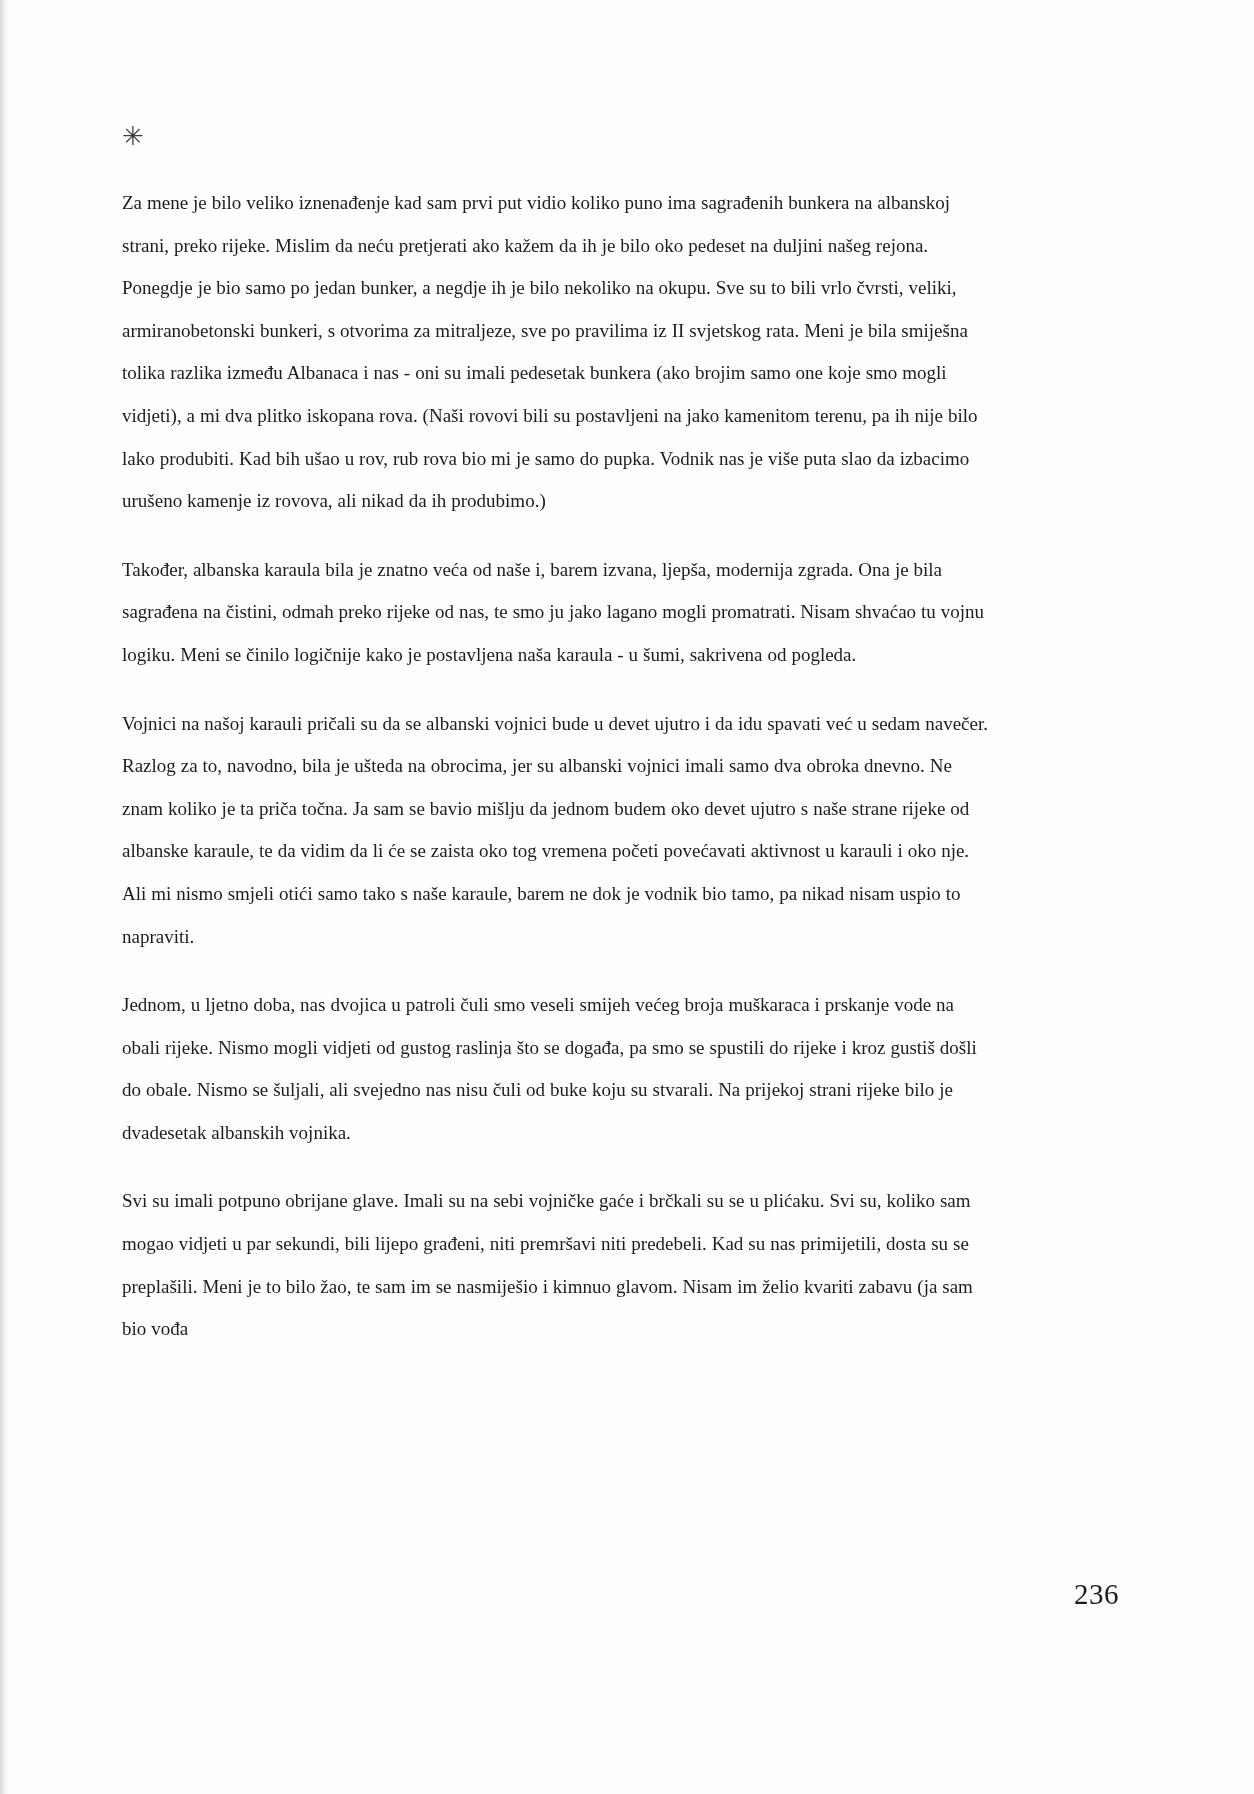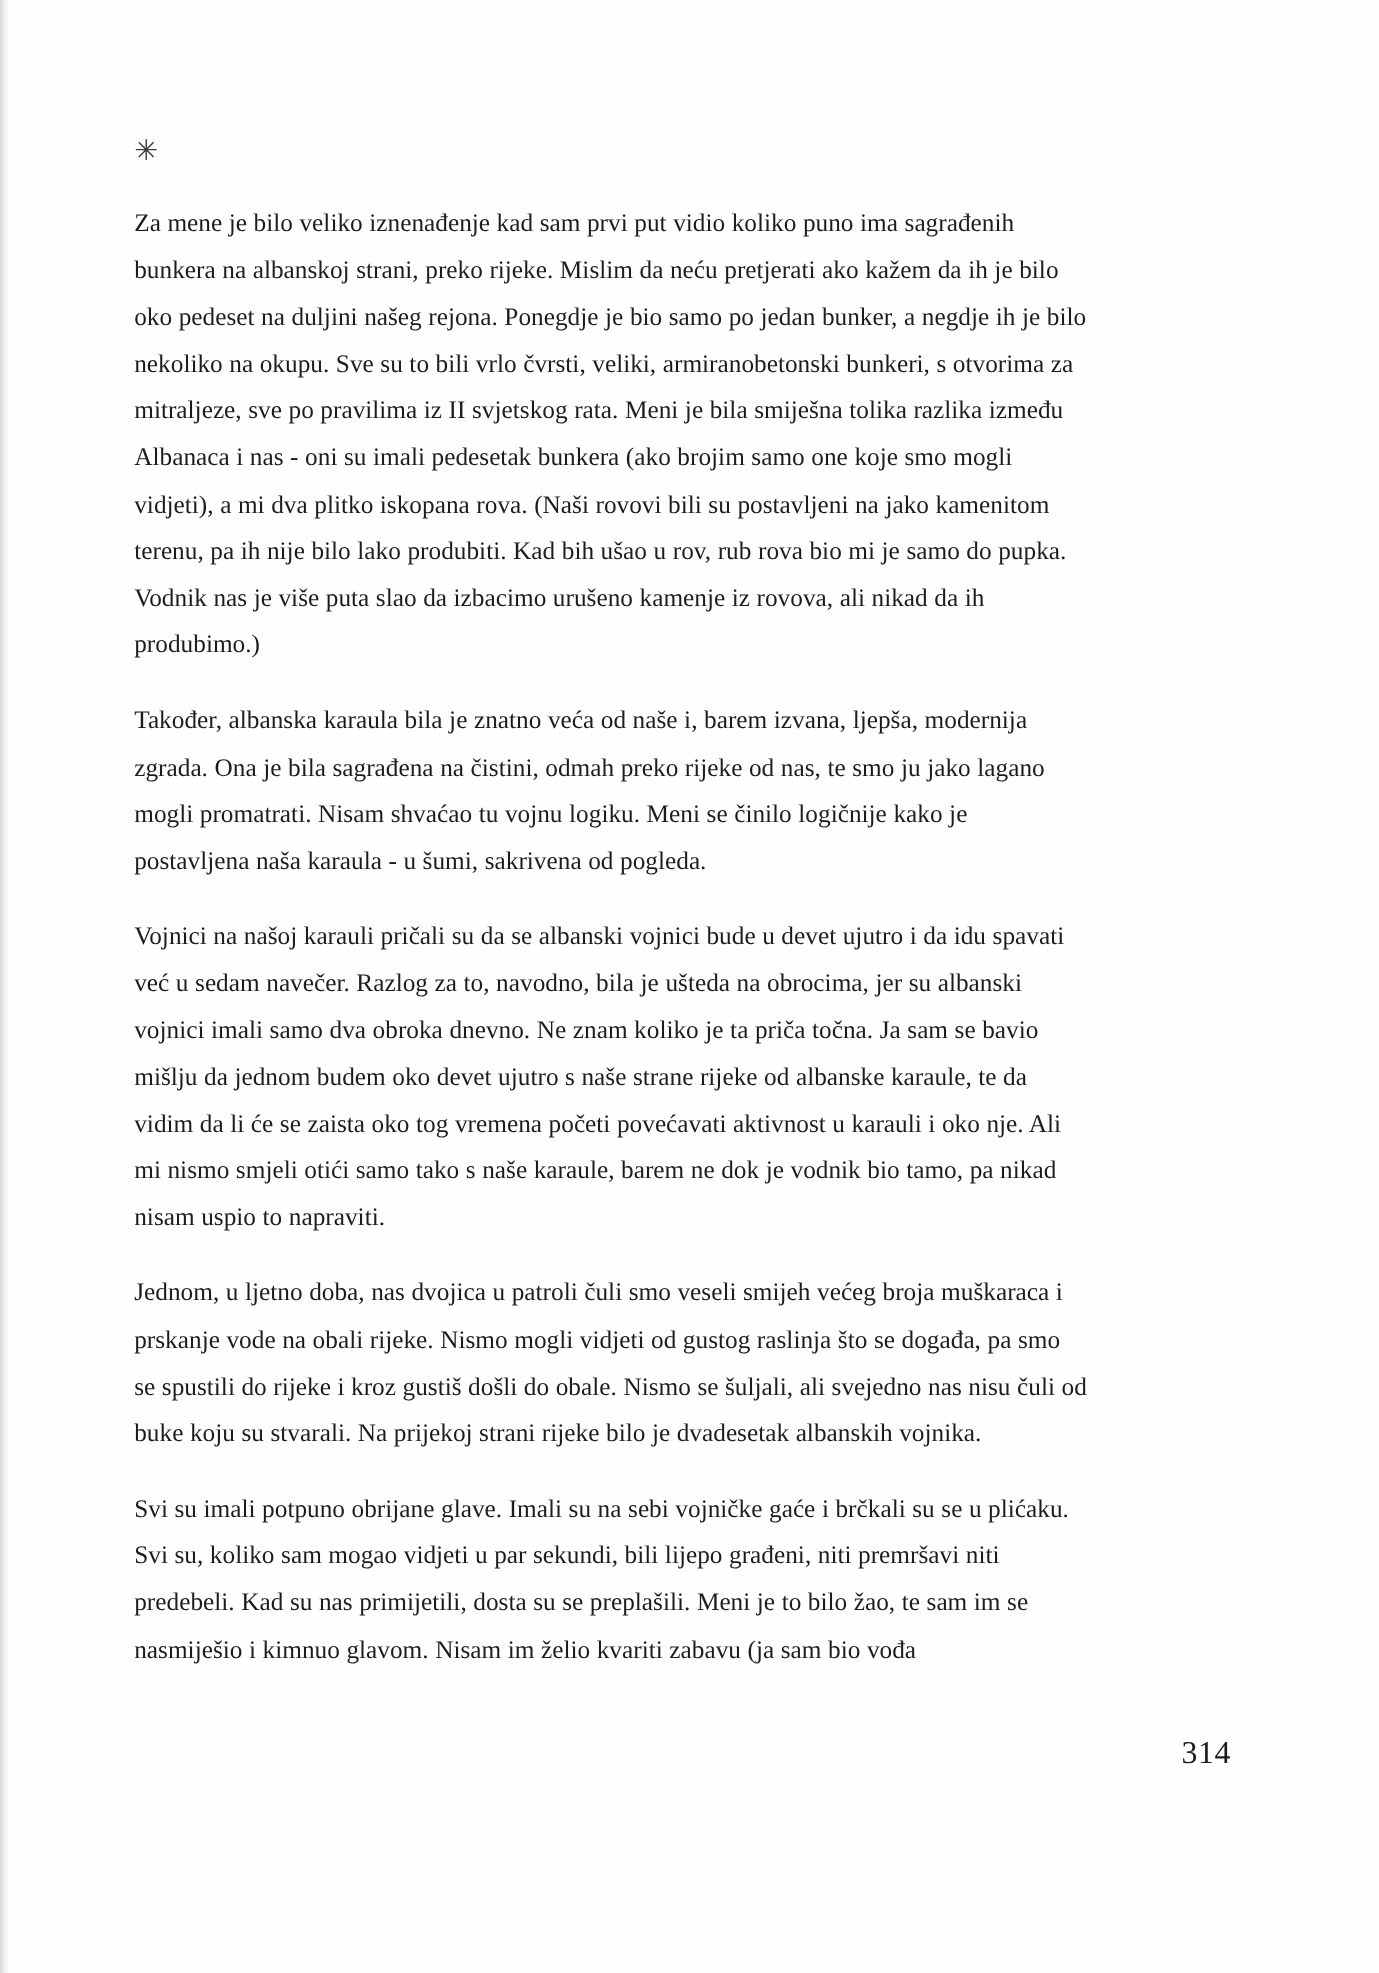--- a/index.html
+++ b/index.html
@@ -53,21 +53,21 @@
 
   .body-text {
     position: absolute;
     left: 122px;
     top: 182px;
     width: 866px;
   }
 
   p.para {
     margin: 0 0 26px 0;
-    font-size: 23px;
+    font-size: 19px;
     line-height: 42.6px;
     text-align: left;
     letter-spacing: 0.0px;
     word-spacing: 0.2px;
     color: #1c1c1c;
     font-weight: 400;
     -webkit-font-smoothing: antialiased;
   }
   p.para:last-child {
     margin-bottom: 0;
@@ -94,16 +94,16 @@
     <div class="ornament">✳</div>
 
     <div class="body-text">
       <p class="para">Za mene je bilo veliko iznenađenje kad sam prvi put vidio koliko puno ima sagrađenih bunkera na albanskoj strani, preko rijeke. Mislim da neću pretjerati ako kažem da ih je bilo oko pedeset na duljini našeg rejona. Ponegdje je bio samo po jedan bunker, a negdje ih je bilo nekoliko na okupu. Sve su to bili vrlo čvrsti, veliki, armiranobetonski bunkeri, s otvorima za mitraljeze, sve po pravilima iz II svjetskog rata. Meni je bila smiješna tolika razlika između Albanaca i nas - oni su imali pedesetak bunkera (ako brojim samo one koje smo mogli vidjeti), a mi dva plitko iskopana rova. (Naši rovovi bili su postavljeni na jako kamenitom terenu, pa ih nije bilo lako produbiti. Kad bih ušao u rov, rub rova bio mi je samo do pupka. Vodnik nas je više puta slao da izbacimo urušeno kamenje iz rovova, ali nikad da ih produbimo.)</p>
       <p class="para">Također, albanska karaula bila je znatno veća od naše i, barem izvana, ljepša, modernija zgrada. Ona je bila sagrađena na čistini, odmah preko rijeke od nas, te smo ju jako lagano mogli promatrati. Nisam shvaćao tu vojnu logiku. Meni se činilo logičnije kako je postavljena naša karaula - u šumi, sakrivena od pogleda.</p>
       <p class="para">Vojnici na našoj karauli pričali su da se albanski vojnici bude u devet ujutro i da idu spavati već u sedam navečer. Razlog za to, navodno, bila je ušteda na obrocima, jer su albanski vojnici imali samo dva obroka dnevno. Ne znam koliko je ta priča točna. Ja sam se bavio mišlju da jednom budem oko devet ujutro s naše strane rijeke od albanske karaule, te da vidim da li će se zaista oko tog vremena početi povećavati aktivnost u karauli i oko nje. Ali mi nismo smjeli otići samo tako s naše karaule, barem ne dok je vodnik bio tamo, pa nikad nisam uspio to napraviti.</p>
       <p class="para">Jednom, u ljetno doba, nas dvojica u patroli čuli smo veseli smijeh većeg broja muškaraca i prskanje vode na obali rijeke. Nismo mogli vidjeti od gustog raslinja što se događa, pa smo se spustili do rijeke i kroz gustiš došli do obale. Nismo se šuljali, ali svejedno nas nisu čuli od buke koju su stvarali. Na prijekoj strani rijeke bilo je dvadesetak albanskih vojnika.</p>
       <p class="para">Svi su imali potpuno obrijane glave. Imali su na sebi vojničke gaće i brčkali su se u plićaku. Svi su, koliko sam mogao vidjeti u par sekundi, bili lijepo građeni, niti premršavi niti predebeli. Kad su nas primijetili, dosta su se preplašili. Meni je to bilo žao, te sam im se nasmiješio i kimnuo glavom. Nisam im želio kvariti zabavu (ja sam bio vođa</p>
     </div>
 
-    <div class="folio">314</div>
+    <div class="folio">236</div>
 
   </div>
 </div>
 
 </body></html>

